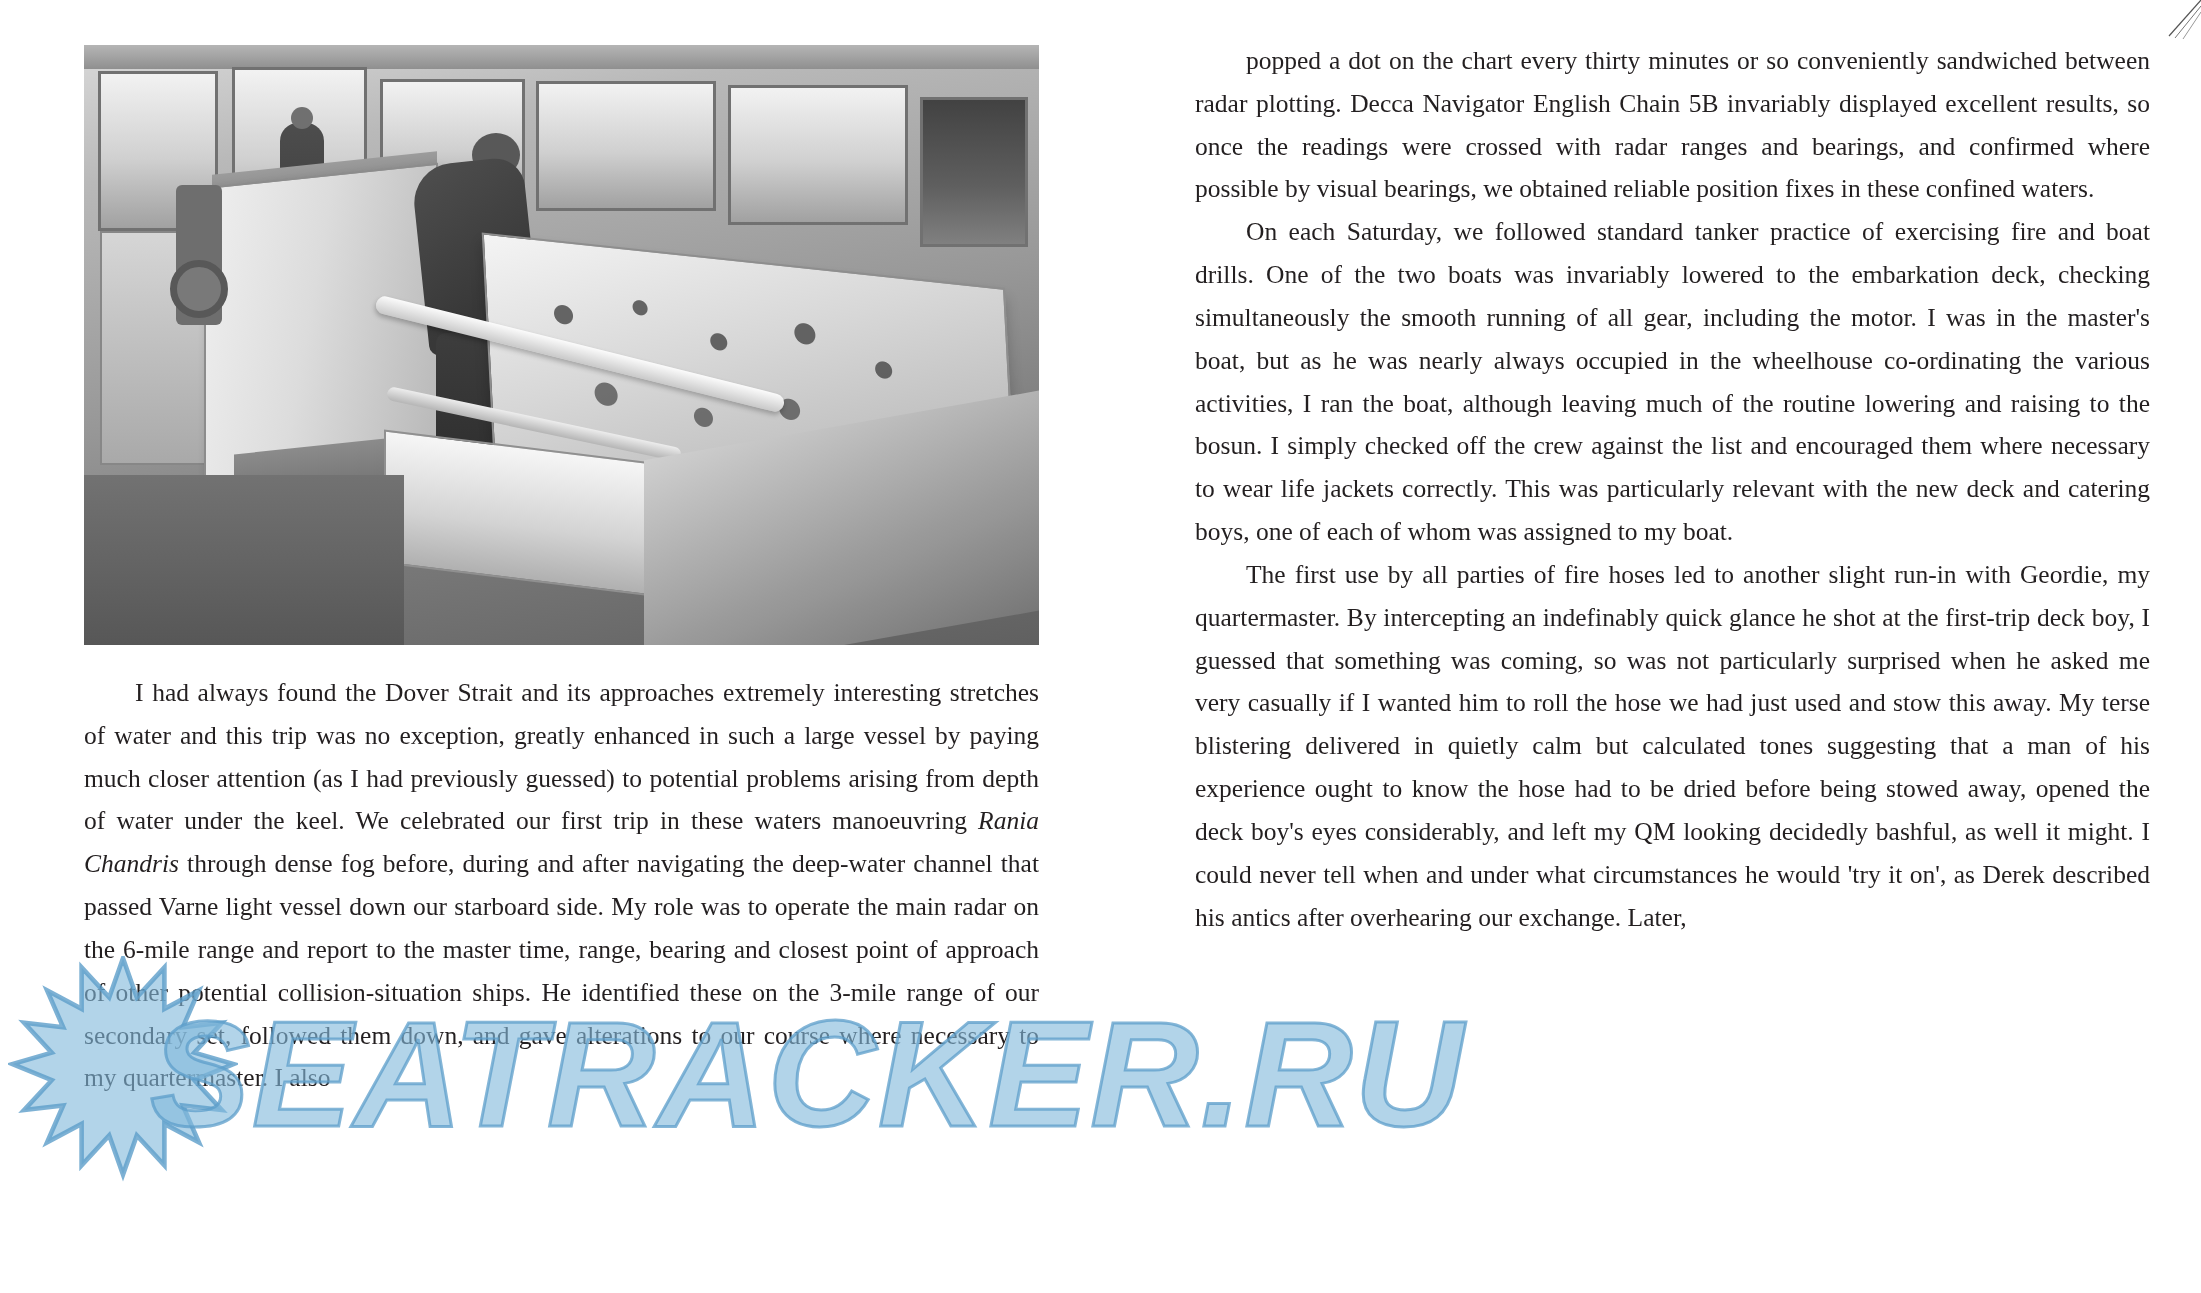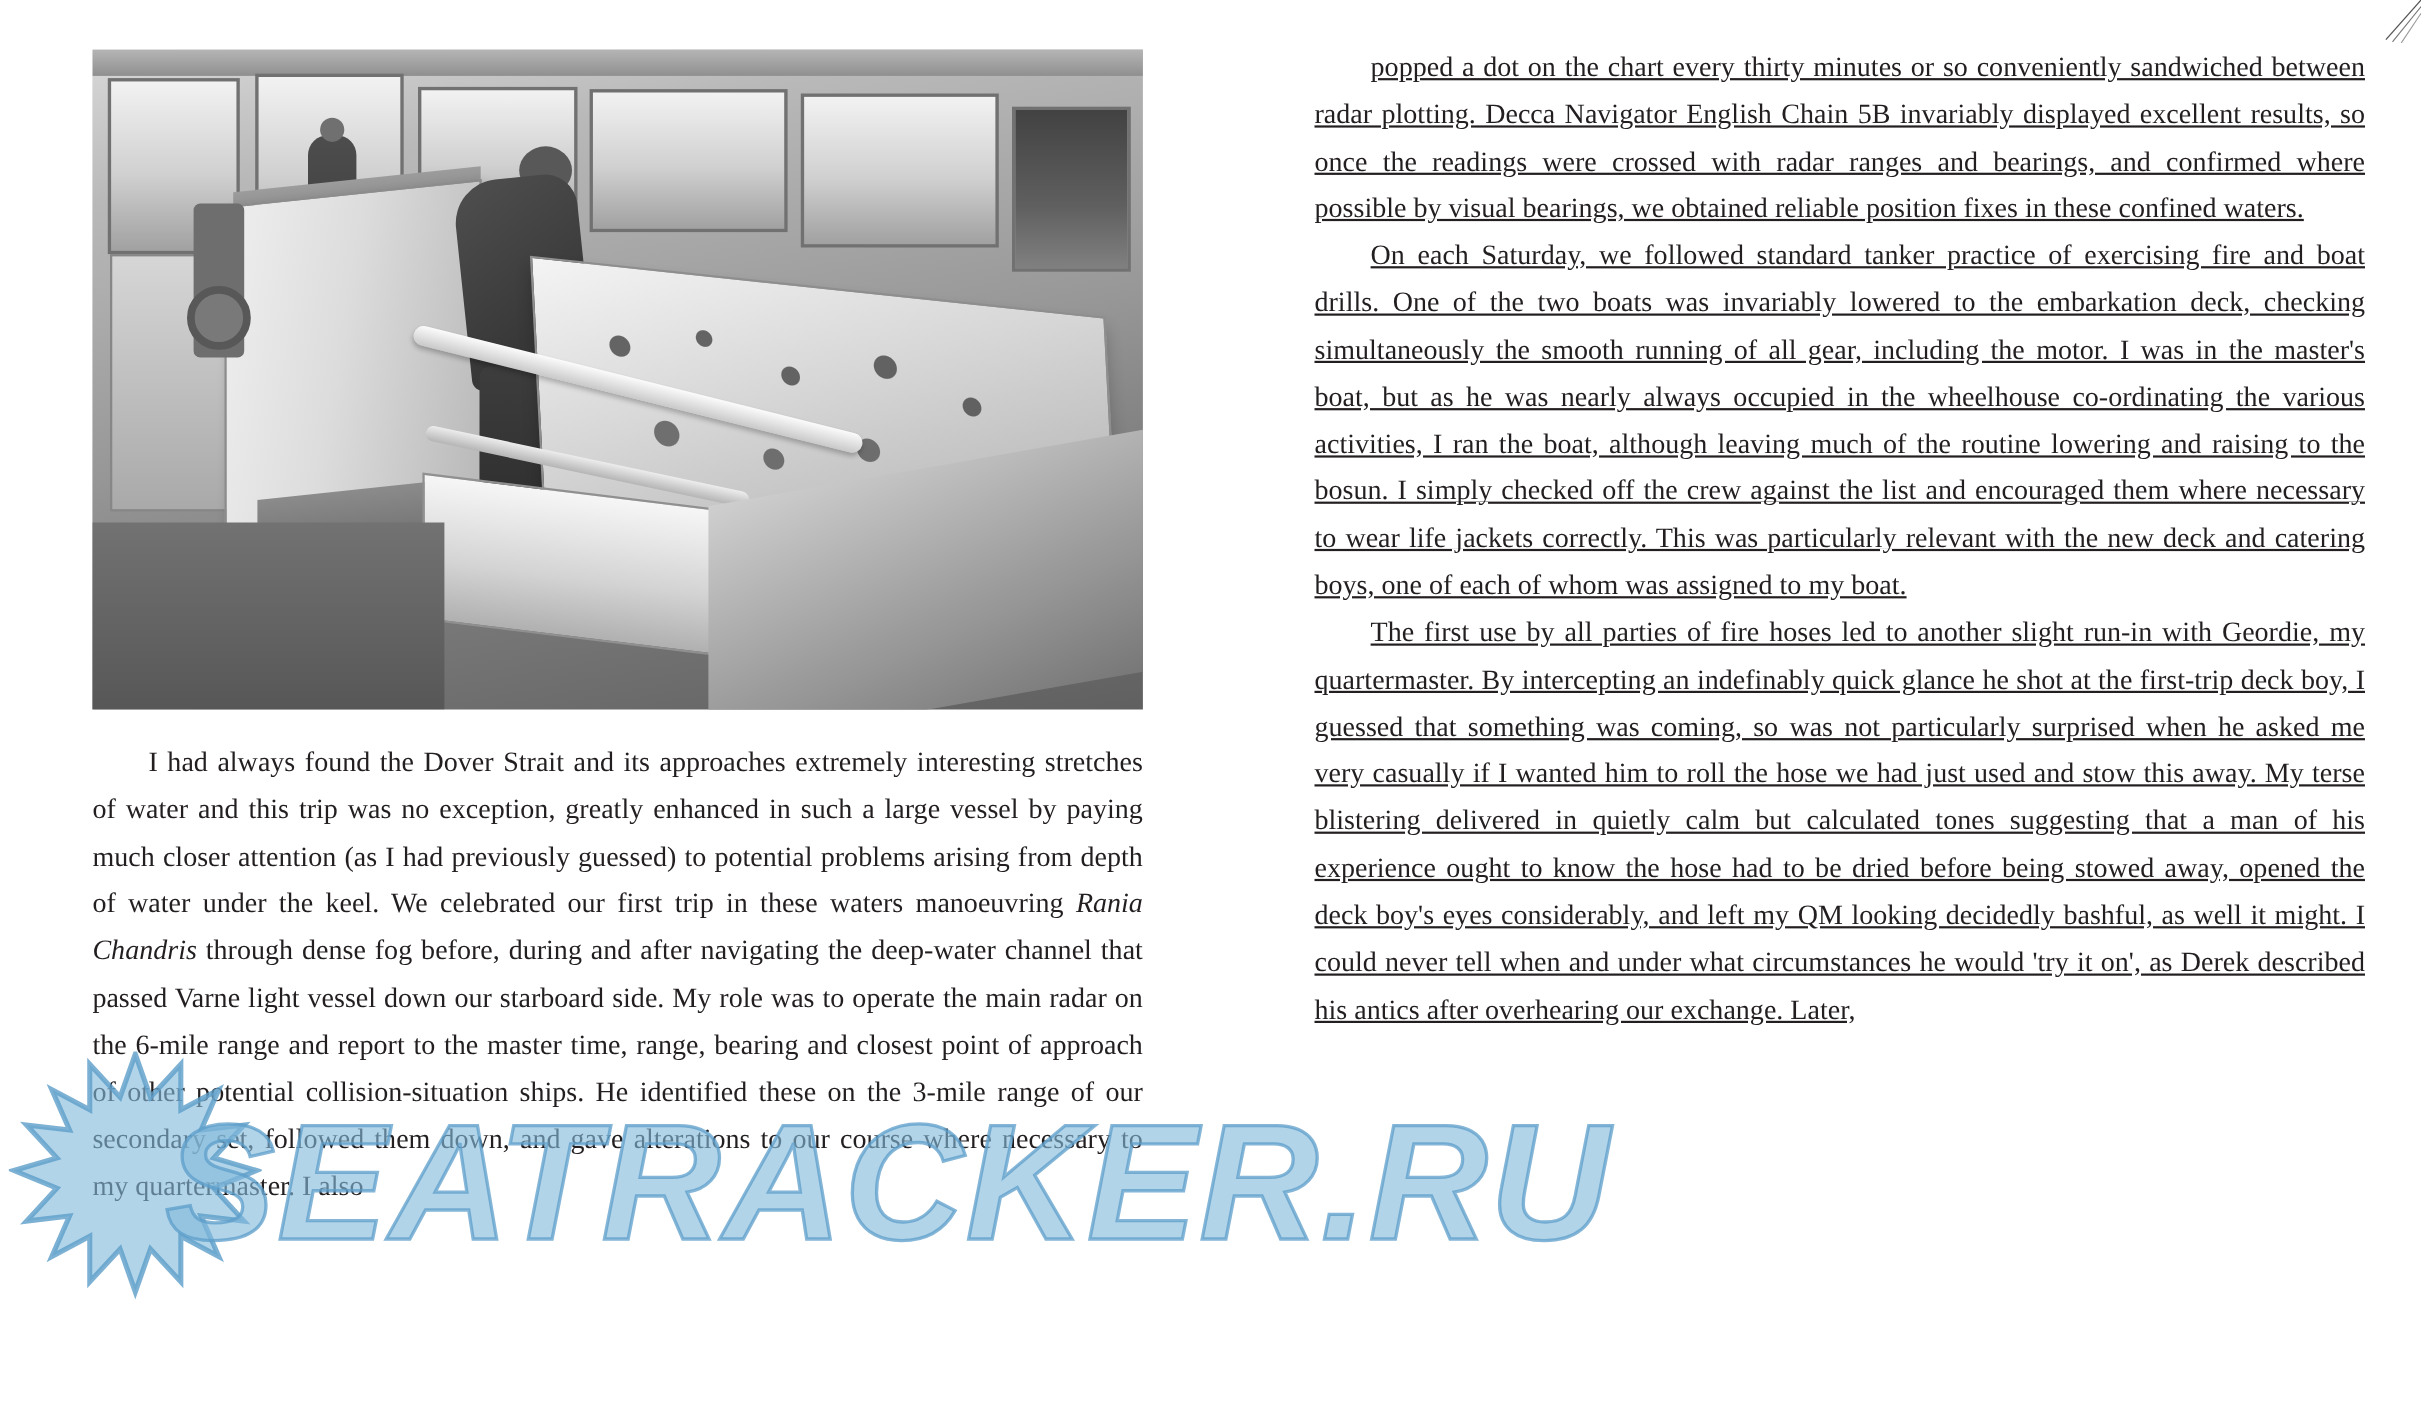--- a/index.html
+++ b/index.html
@@ -217,21 +217,21 @@
   .body-text {
     position: absolute;
     width: 955px;
     font-size: 25.5px;
     line-height: 1.68;
     color: #231f20;
     text-align: justify;
     text-justify: inter-word;
   }
   .column.left .body-text  { top: 672px; }
-  .column.right .body-text { top: 40px; text-decoration: underline; }
+  .column.right .body-text { top: 40px; }
   .body-text p { margin: 0; }
   .body-text p + p { text-indent: 2.0em; }
   .body-text p.first { text-indent: 2.0em; }
   .body-text em { font-style: italic; }
 
   
   .watermark {
     position: absolute;
     left: 0;
     top: 950px;

